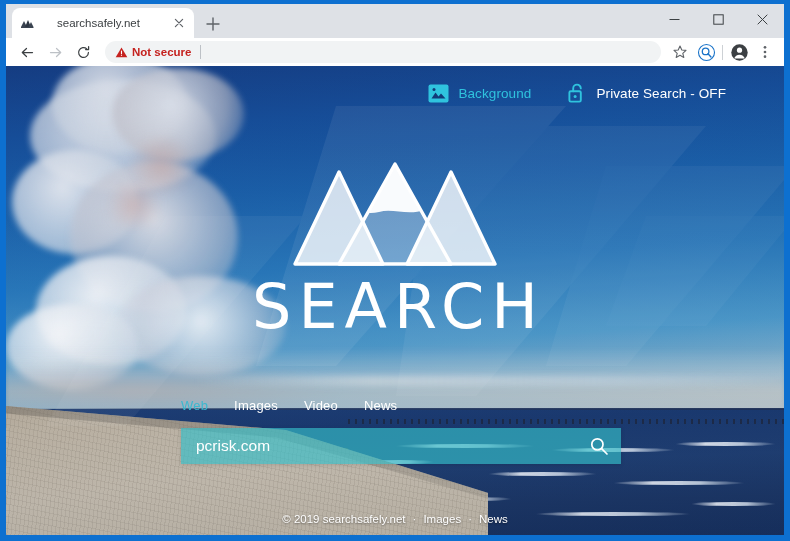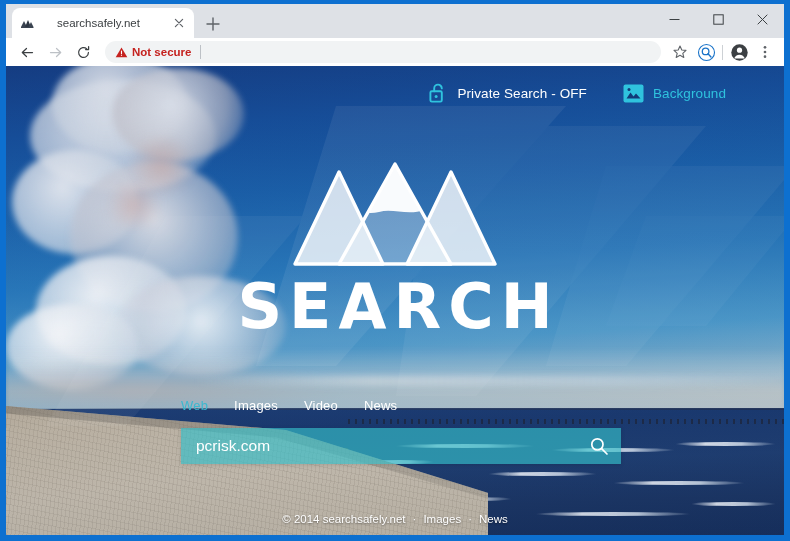--- a/index.html
+++ b/index.html
@@ -384,21 +384,21 @@
     flex-direction: column;
     align-items: center;
   }
   #logo-mountains { display: block; }
   #logo-wordmark {
     margin-top: -4px;
     font-size: 62px;
     line-height: 1;
     color: #ffffff;
     letter-spacing: 7px;
-    font-weight: 700;
+    font-weight: 400;
     font-family: "DejaVu Sans", sans-serif;
     text-indent: 7px;
   }
 
   
   #search-tabs {
     position: absolute;
     left: 175px;
     top: 332px;
     display: flex;
@@ -631,38 +631,38 @@
 
       <div id="page-tint"></div>
     </div>
 
     <div id="page-content">
 
       <div id="top-controls">
 
         <div class="top-ctl">
           <span>
+            <svg width="21" height="21" viewBox="0 0 21 21" style="display:block">
+              <rect x="0.5" y="1.5" width="20" height="18" rx="2" fill="#2fc3de"></rect>
+              <path d="M3.5 15.5 L7.5 9.5 L10.5 13.5 L13 10.5 L17.5 15.5 Z" fill="#123a78"></path>
+              <circle cx="6" cy="6.4" r="1.5" fill="#123a78"></circle>
+            </svg>
+          </span>
+          <span class="top-ctl-label" id="background-label">Background</span>
+        </div>
+
+        <div class="top-ctl">
+          <span>
             <svg width="20" height="22" viewBox="0 0 20 22" style="display:block">
               <path d="M6.2 9.2 V6.4 a3.8 3.8 0 0 1 7.6 0" fill="none" stroke="#2fc3de" stroke-width="1.9" stroke-linecap="round"></path>
               <rect x="2.4" y="9.2" width="11.4" height="10.4" rx="1.4" fill="none" stroke="#2fc3de" stroke-width="1.9"></rect>
               <circle cx="8.1" cy="14.4" r="1.5" fill="#2fc3de"></circle>
             </svg>
           </span>
           <span class="top-ctl-label" id="private-search-label">Private Search - OFF</span>
-        </div>
-
-        <div class="top-ctl">
-          <span>
-            <svg width="21" height="21" viewBox="0 0 21 21" style="display:block">
-              <rect x="0.5" y="1.5" width="20" height="18" rx="2" fill="#2fc3de"></rect>
-              <path d="M3.5 15.5 L7.5 9.5 L10.5 13.5 L13 10.5 L17.5 15.5 Z" fill="#123a78"></path>
-              <circle cx="6" cy="6.4" r="1.5" fill="#123a78"></circle>
-            </svg>
-          </span>
-          <span class="top-ctl-label" id="background-label">Background</span>
         </div>
       </div>
 
       <div id="logo-block">
         <svg id="logo-mountains" width="208" height="118" viewBox="0 0 208 118">
           <defs>
             <clipPath id="clip-left">
               <path d="M48 10 L92 102 L4 102 Z"></path>
             </clipPath>
             <clipPath id="clip-mid">
@@ -707,21 +707,21 @@
           <span>
             <svg width="20" height="20" viewBox="0 0 20 20" style="display:block">
               <circle cx="8.4" cy="8.4" r="5.6" fill="none" stroke="#ffffff" stroke-width="1.7"></circle>
               <path d="M12.6 12.6 L18 18" stroke="#ffffff" stroke-width="1.7" stroke-linecap="round"></path>
             </svg>
           </span>
         </button>
       </div>
 
       <div id="page-footer">
-        <span>© 2014 searchsafely.net</span>
+        <span>© 2019 searchsafely.net</span>
         <span class="sep">·</span>
         <a href="#">Images</a>
         <span class="sep">·</span>
         <a href="#">News</a>
       </div>
 
     </div>
   </div>
 </div>
 

